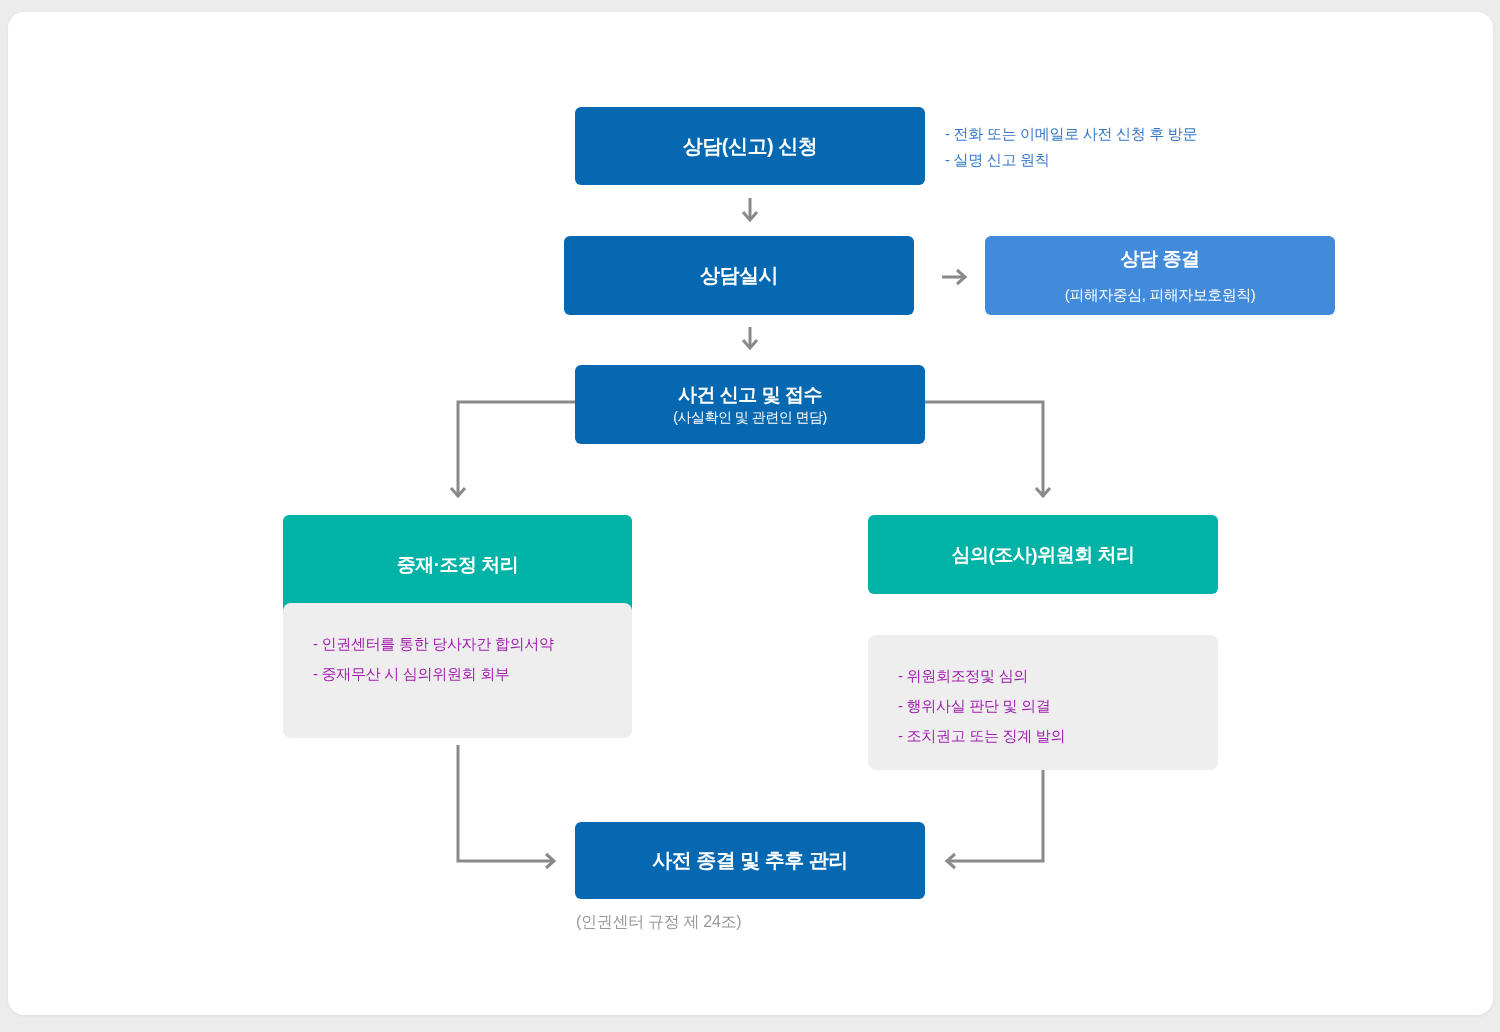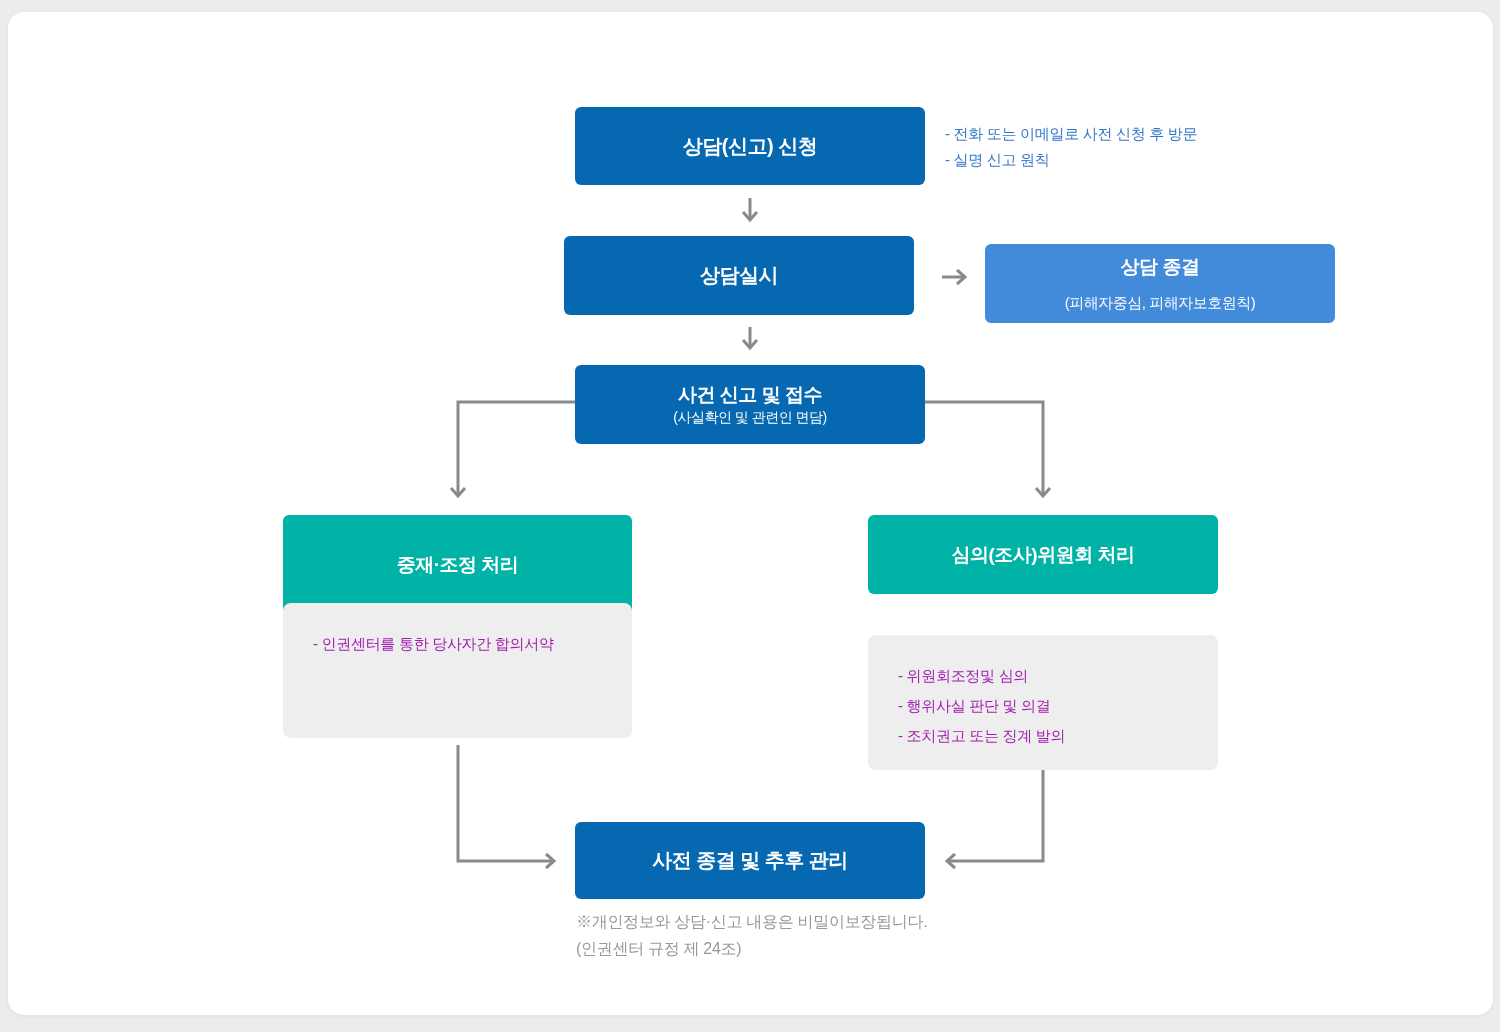--- a/index.html
+++ b/index.html
@@ -28,21 +28,21 @@
   .node .title-sm{ font-weight:bold; font-size:19px; }
   .node .subtitle{ font-size:15px; margin-top:14px; font-weight:normal; }
   .node .subtitle-sm{ font-size:14px; margin-top:1px; font-weight:normal; }
 
   .blue  { background:#0568b1; }
   .lblue { background:#418bda; }
   .teal  { background:#00b3a6; }
 
   .box-apply    { left:575px; top:107px;  width:350px; height:78px; }
   .box-counsel  { left:564px; top:236px;  width:350px; height:79px; }
-  .box-end      { left:985px; top:244px;  width:350px; height:79px; }
+  .box-end      { left:985px; top:236px;  width:350px; height:79px; }
   .box-report   { left:575px; top:365px;  width:350px; height:79px; }
   .box-mediation{ left:283px; top:515px;  width:349px; height:100px; }
   .box-committee{ left:868px; top:515px;  width:350px; height:79px;text-align:right; }
   .box-closure  { left:575px; top:822px;  width:350px; height:77px; }
 
   .annotation {
     position:absolute; left:945px; top:121px;
     color:#3277c8; font-size:15px; line-height:26px;
     letter-spacing:-0.3px;
   }
@@ -123,28 +123,28 @@
 <div class="node teal box-mediation">
   <div class="title-sm">중재·조정 처리</div>
 </div>
 
 <div class="node teal box-committee">
   <div class="title-sm">심의(조사)위원회 처리</div>
 </div>
 
 <div class="notes-box notes-left">
   <div class="note-line">- 인권센터를 통한 당사자간 합의서약</div>
+  <div class="note-line">- 중재무산 시 심의위원회 회부</div>
 </div>
 
 <div class="notes-box notes-right">
   <div class="note-line">- 위원회조정및 심의</div>
   <div class="note-line">- 행위사실 판단 및 의결</div>
   <div class="note-line">- 조치권고 또는 징계 발의</div>
 </div>
 
 <div class="node blue box-closure">
   <div class="title">사전 종결 및 추후 관리</div>
 </div>
 
 <div class="footnote">
-  <div>※개인정보와 상담·신고 내용은 비밀이보장됩니다.</div>
   <div>(인권센터 규정 제 24조)</div>
 </div>
 
 </body></html>

